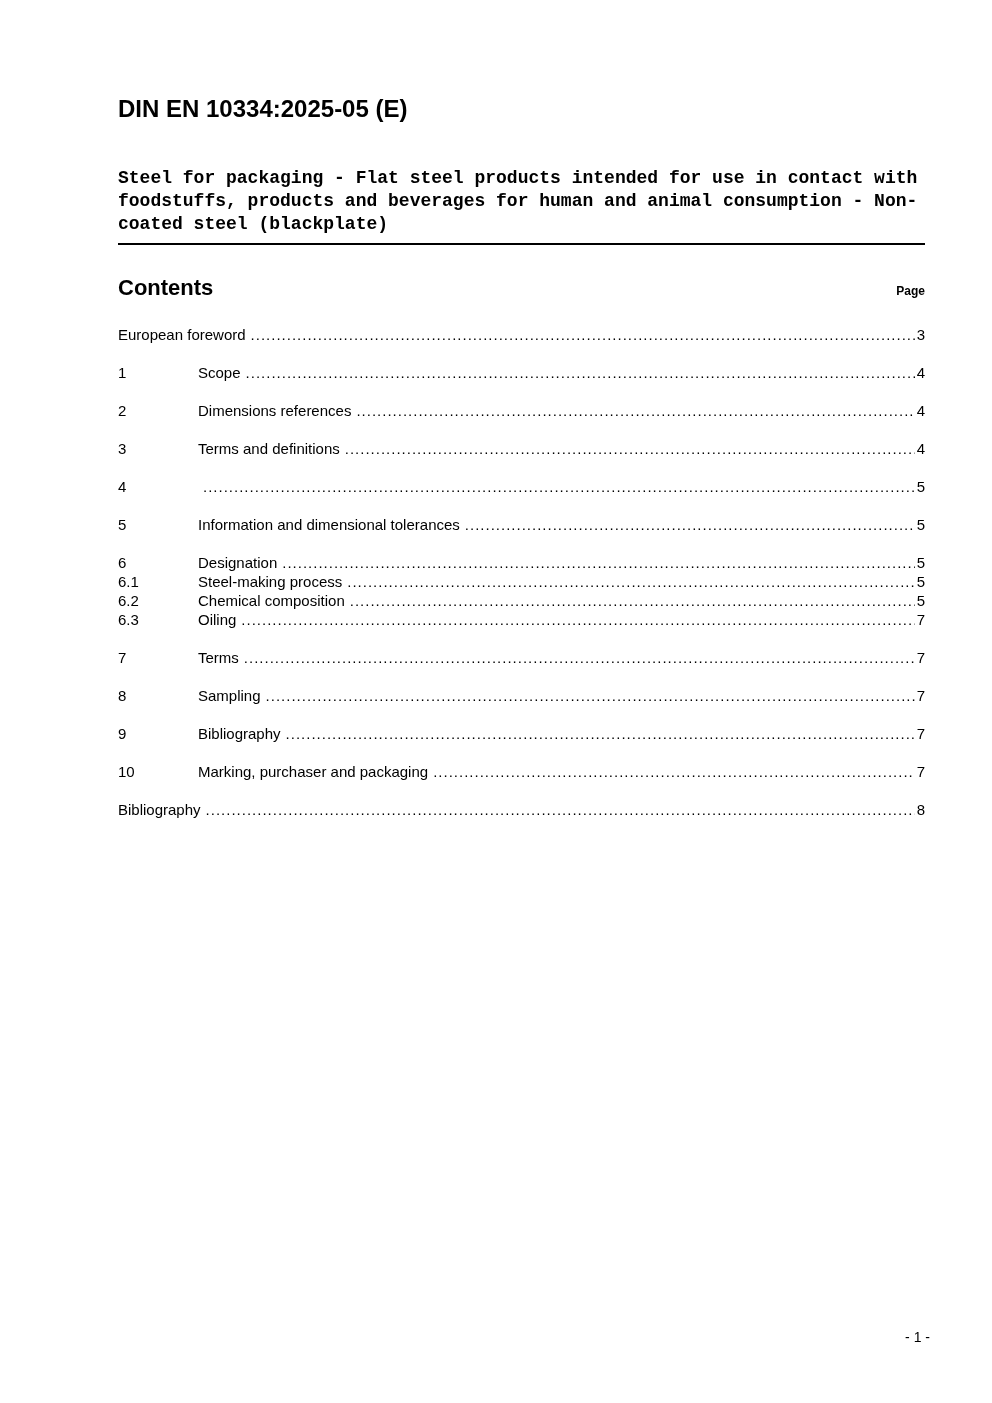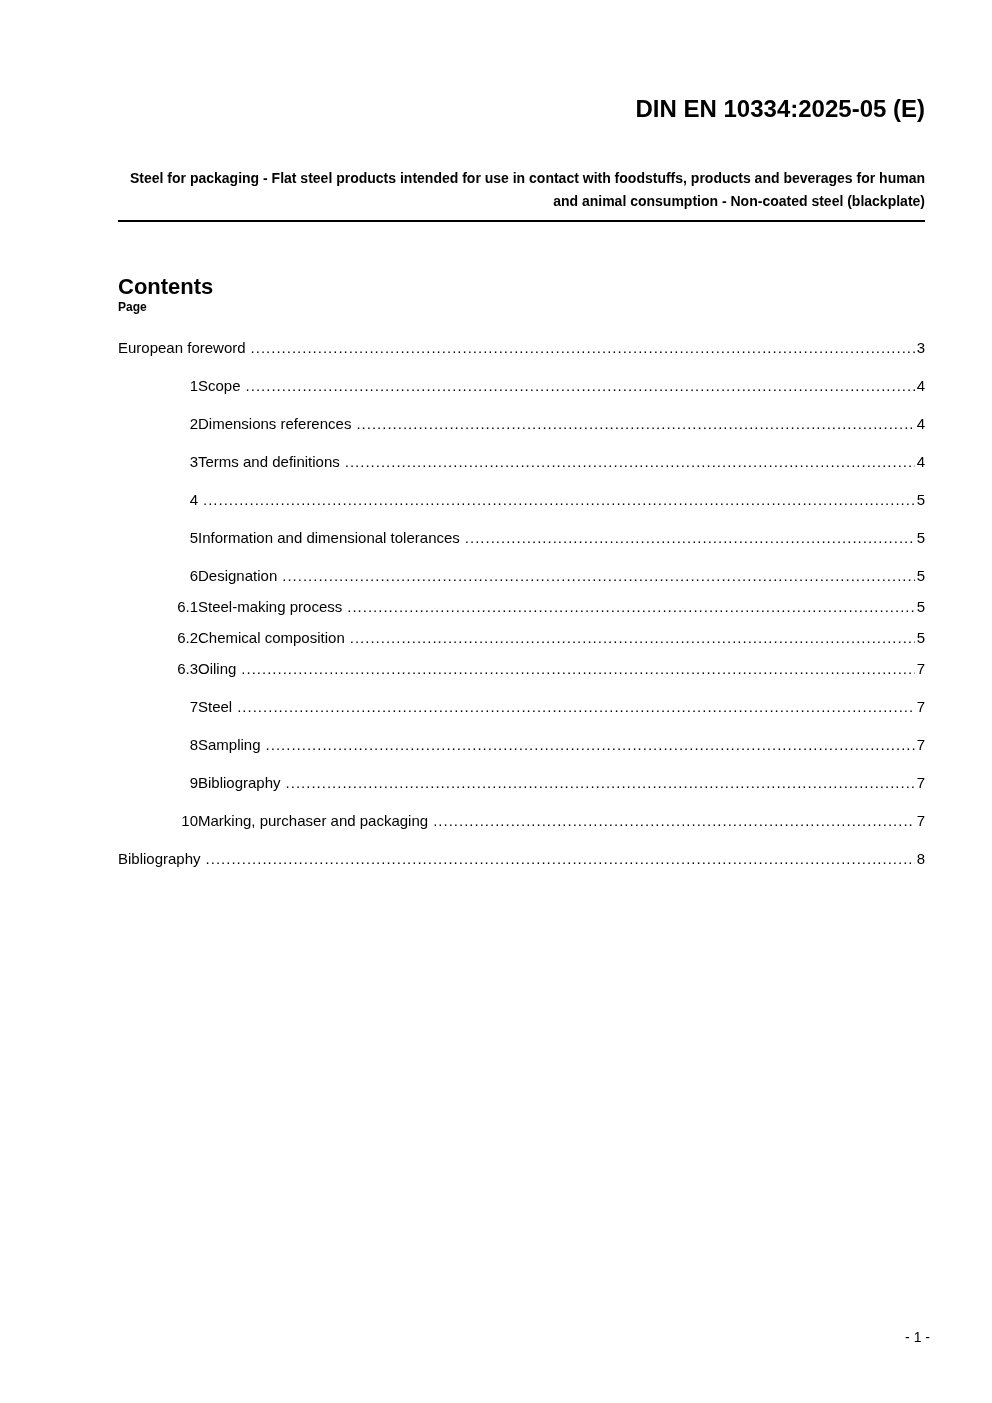--- a/index.html
+++ b/index.html
@@ -10,44 +10,43 @@
   .page {
     position: relative;
     width: 992px;
     height: 1403px;
     background: #ffffff;
     box-sizing: border-box;
     padding: 95px 67px 0 118px;
     font-family: "Liberation Sans", sans-serif;
     color: #000000;
     overflow: hidden;
-    text-align: right;
   }
   .doc-number {
     font-size: 24px;
     font-weight: bold;
     line-height: 28px;
   }
   .doc-title {
     margin-top: 44px;
-    font-size: 14px;
+    font-size: 18px;
     font-weight: bold;
     line-height: 23px;
+    font-family: Liberation Mono, monospace;
   }
   .title-rule {
     border: 0;
     border-top: 2px solid #000000;
     margin: 7px 0 0 0;
   }
   .contents-header {
     display: flex;
     justify-content: space-between;
     align-items: baseline;
-    margin-top: 52px;
-    flex-direction: column;
+    margin-top: 30px;
   }
   .contents-heading {
     margin: 0;
     font-size: 22px;
     font-weight: bold;
     line-height: 26px;
   }
   .page-col-label {
     font-size: 12px;
     font-weight: bold;
@@ -57,21 +56,21 @@
     font-size: 15px;
     font-weight: normal;
   }
   .toc-row {
     display: flex;
     align-items: baseline;
     line-height: 19px;
     margin-top: 19px;
   }
   .toc-row.sub {
-    margin-top: 12px;
+    margin-top: 0;
   }
   .toc-num {
     flex: 0 0 80px;
   }
   .toc-label {
     flex: 0 0 auto;
     white-space: nowrap;
   }
   .toc-leader {
     flex: 1 1 auto;
@@ -162,21 +161,21 @@
         <span class="toc-page">5</span>
       </div>
       <div class="toc-row sub">
         <span class="toc-num">6.3</span>
         <span class="toc-label">Oiling</span>
         <span class="toc-leader">....................................................................................................................................................................................................................................................................</span>
         <span class="toc-page">7</span>
       </div>
       <div class="toc-row">
         <span class="toc-num">7</span>
-        <span class="toc-label">Steel</span>
+        <span class="toc-label">Terms</span>
         <span class="toc-leader">....................................................................................................................................................................................................................................................................</span>
         <span class="toc-page">7</span>
       </div>
       <div class="toc-row">
         <span class="toc-num">8</span>
         <span class="toc-label">Sampling</span>
         <span class="toc-leader">....................................................................................................................................................................................................................................................................</span>
         <span class="toc-page">7</span>
       </div>
       <div class="toc-row">

